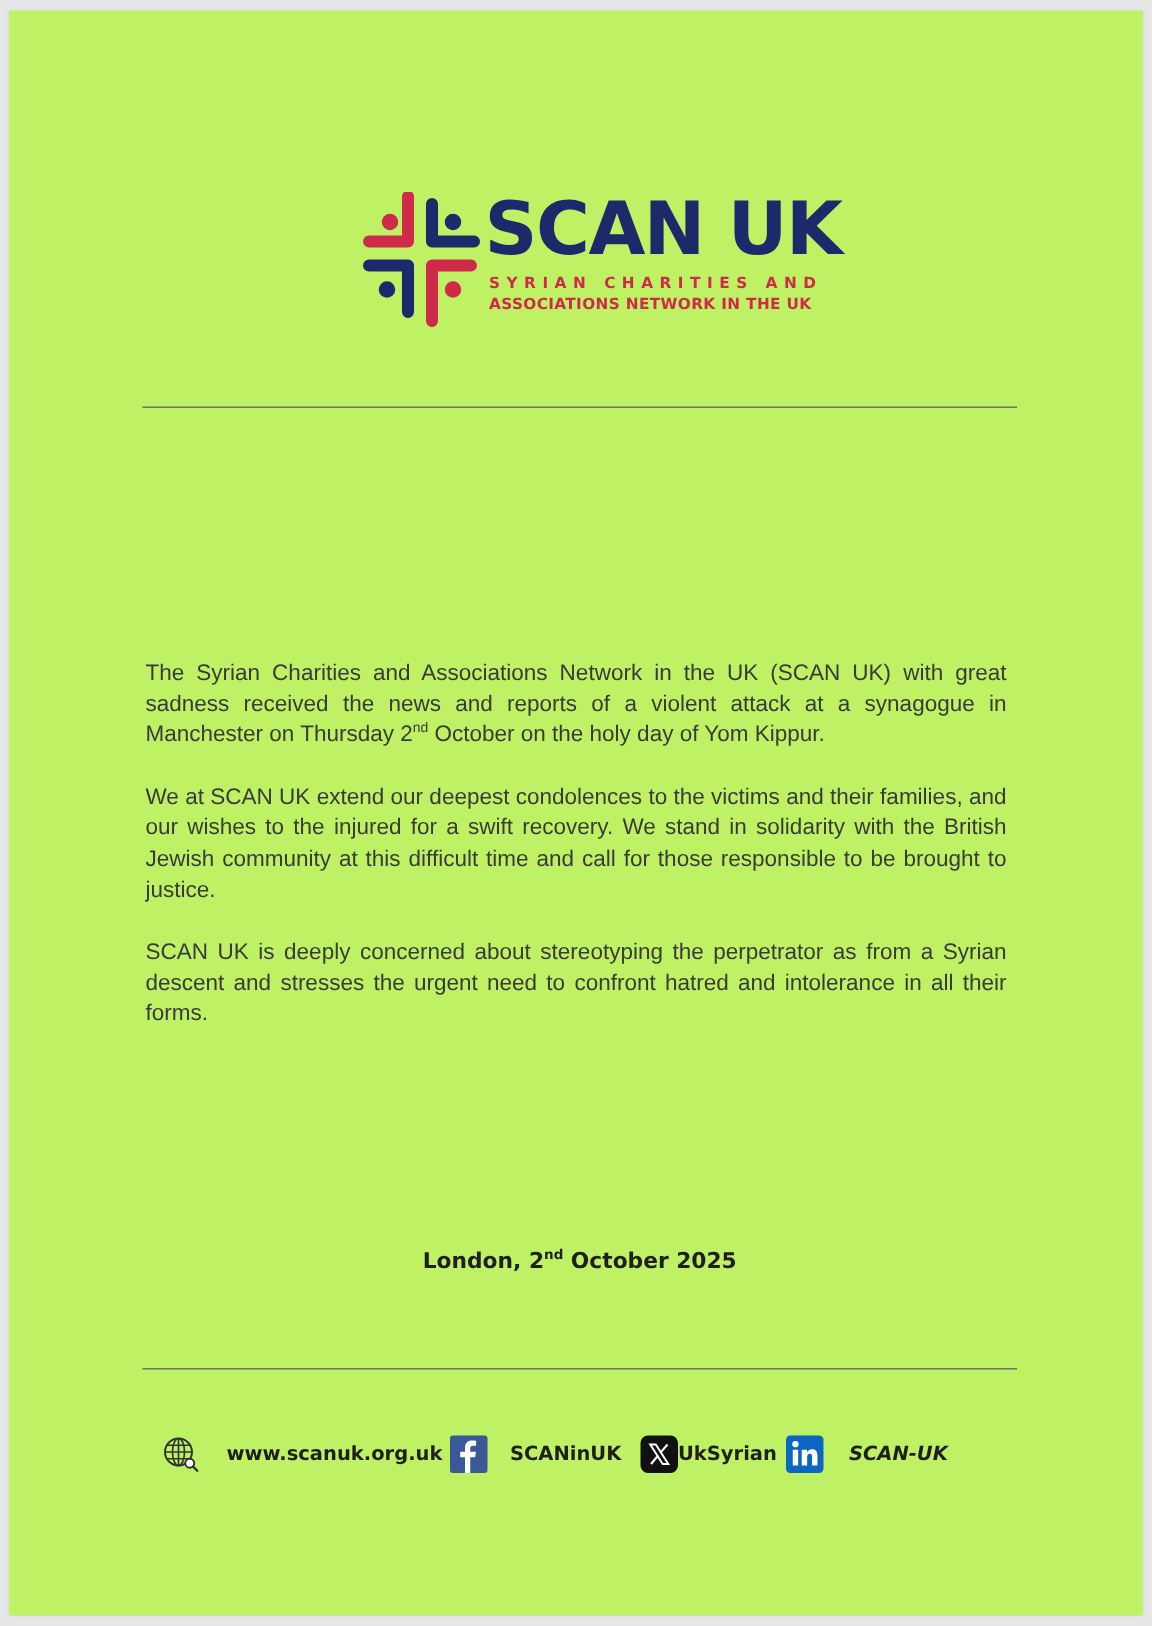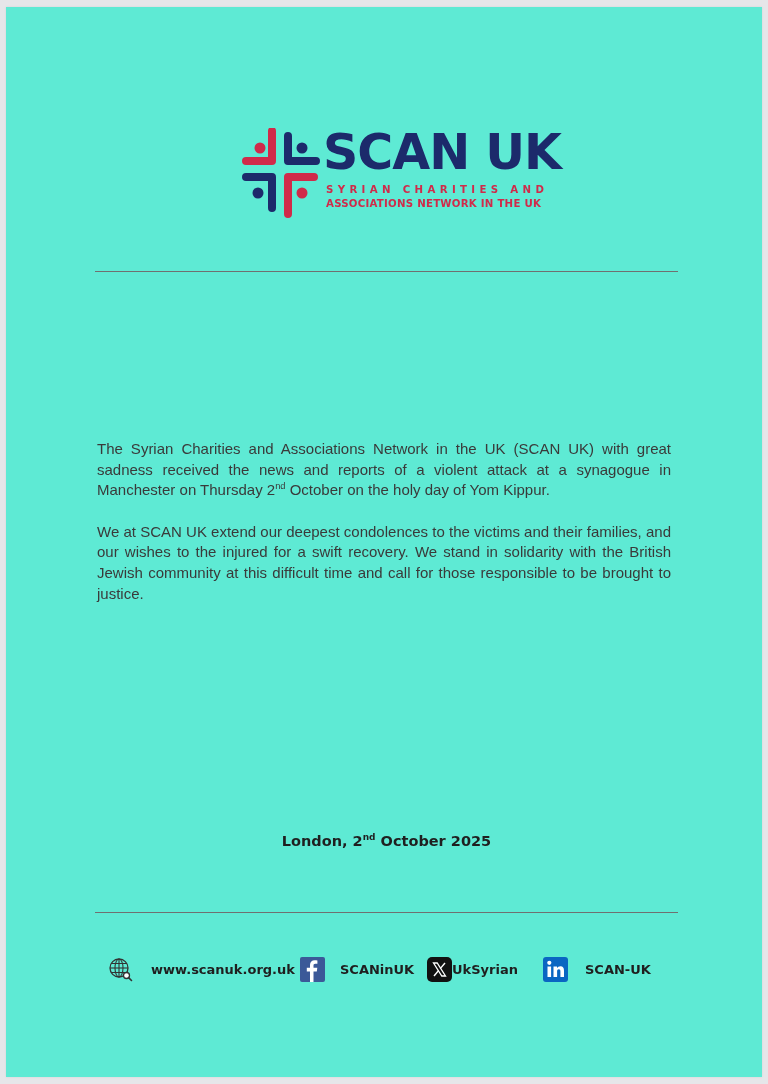--- a/index.html
+++ b/index.html
@@ -7,21 +7,21 @@
     width: 768px; height: 1084px;
     background: #e6e6e9;
     position: relative;
     overflow: hidden;
     font-family: "Liberation Sans", sans-serif;
   }
   .page {
     position: absolute;
     left: 6px; top: 7px;
     width: 756px; height: 1070px;
-    background: #5eead4;
+    background: #bef264;
     box-shadow: 0 0 2px rgba(0,0,0,0.08);
   }
   
   .logo { position: absolute; left: 230px; top: 115px; width: 310px; height: 105px; }
   .logo-mark { position: absolute; left: 6px; top: 6px; width: 78px; height: 90px; }
   .logo-title {
     position: absolute; left: 87px; top: 6px;
     font-family: "DejaVu Sans", sans-serif;
     font-weight: bold;
     font-size: 49px;
@@ -117,20 +117,21 @@
     <div class="logo-sub1">SYRIAN CHARITIES AND</div>
     <div class="logo-sub2">ASSOCIATIONS NETWORK IN THE UK</div>
   </div>
 
   <div class="rule rule-top"></div>
 
 
   <div class="body-text">
     <p><span>The Syrian Charities and Associations Network in the UK (SCAN UK) with great sadness received the news and reports of a violent attack at a synagogue in Manchester on Thursday 2</span><sup>nd</sup><span> October on the holy day of Yom Kippur.</span></p>
     <p>We at SCAN UK extend our deepest condolences to the victims and their families, and our wishes to the injured for a swift recovery. We stand in solidarity with the British Jewish community at this difficult time and call for those responsible to be brought to justice.</p>
+    <p>SCAN UK is deeply concerned about stereotyping the perpetrator as from a Syrian descent and stresses the urgent need to confront hatred and intolerance in all their forms.</p>
   </div>
 
   <div class="dateline"><span>London, 2</span><sup>nd</sup><span> October 2025</span></div>
 
   <div class="rule rule-bottom"></div>
 
   <div class="footer">
     <div class="item" style="left:4px;">
       <svg width="25" height="25" viewBox="0 0 25 25">
         <circle cx="11" cy="11" r="9" fill="none" stroke="#333" stroke-width="1.3"></circle>
@@ -158,21 +159,21 @@
       <div class="icon-box xb">
         <svg width="25" height="25" viewBox="0 0 25 25">
           <path d="M6.5 6 H10.2 L18.5 19 H14.8 Z" fill="none" stroke="#fff" stroke-width="1.3"></path>
           <line x1="18" y1="6" x2="13.2" y2="11.6" stroke="#fff" stroke-width="1.4"></line>
           <line x1="7" y1="19" x2="11.6" y2="13.5" stroke="#fff" stroke-width="1.4"></line>
         </svg>
       </div>
       <span class="label" style="text-align:right;">UkSyrian</span>
     </div>
 
-    <div class="item" style="left:439px;">
+    <div class="item" style="left:420px;font-style:italic;">
       <div class="icon-box li">
         <svg width="25" height="25" viewBox="0 0 25 25">
           <rect x="4.5" y="9.5" width="3.6" height="10.5" fill="#fff"></rect>
           <circle cx="6.3" cy="5.8" r="2.1" fill="#fff"></circle>
           <path d="M10.5 9.5 H14 V11.1 C14.6 10 15.9 9.2 17.4 9.2 C20 9.2 21 10.9 21 13.7 V20 H17.4 V14.4 C17.4 13 17 12.2 15.8 12.2 C14.6 12.2 14.1 13.1 14.1 14.4 V20 H10.5 Z" fill="#fff"></path>
         </svg>
       </div>
       <span class="label" style="margin-left:17px;">SCAN-UK</span>
     </div>
   </div>

